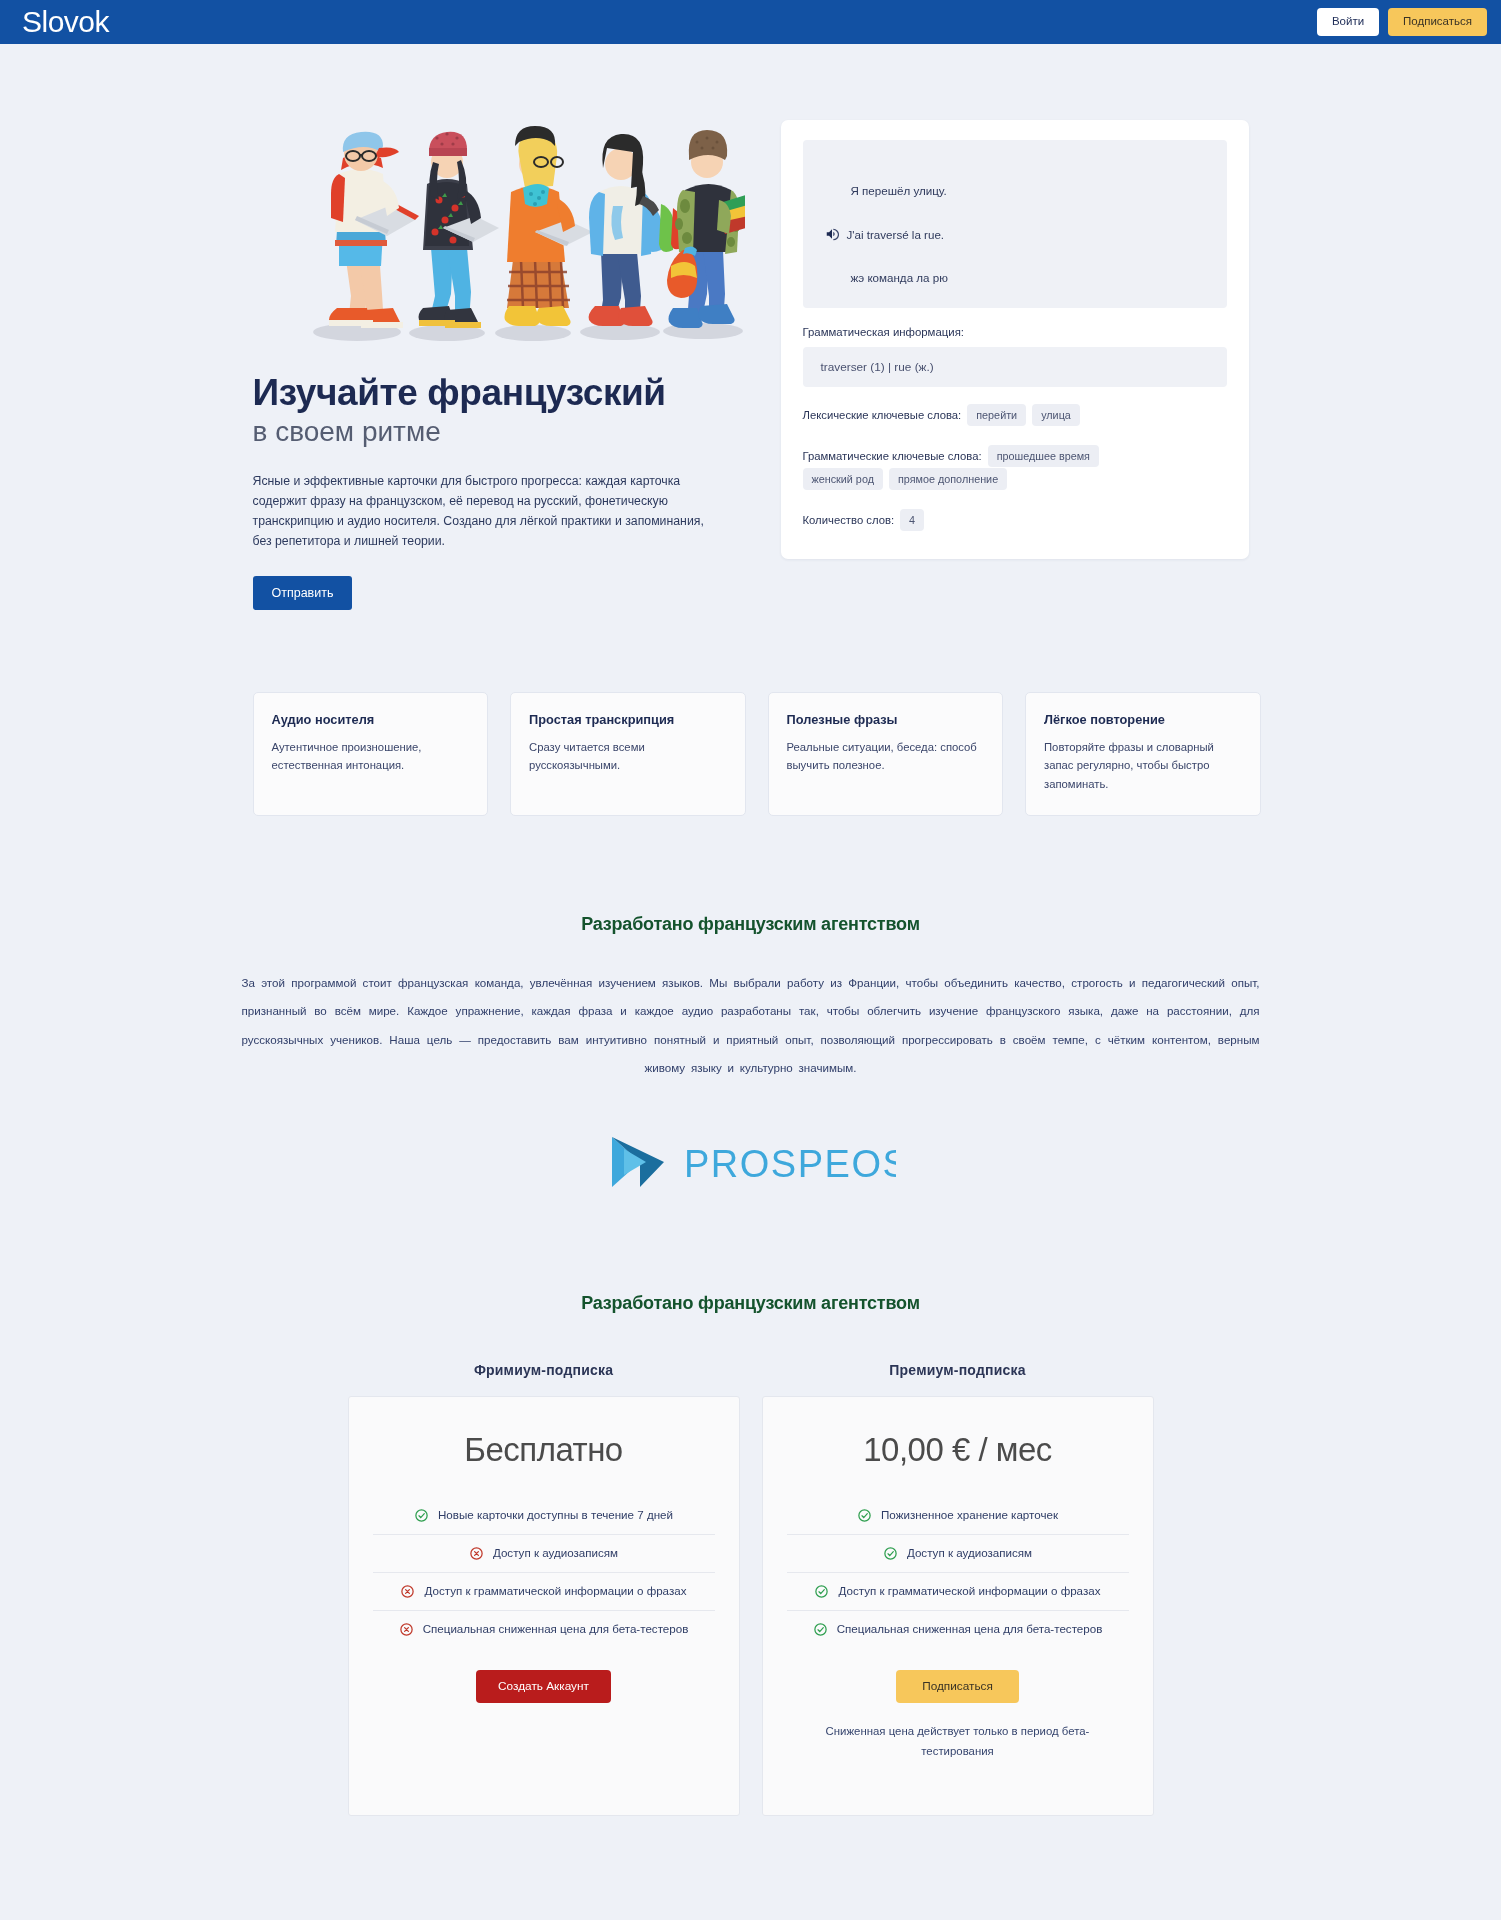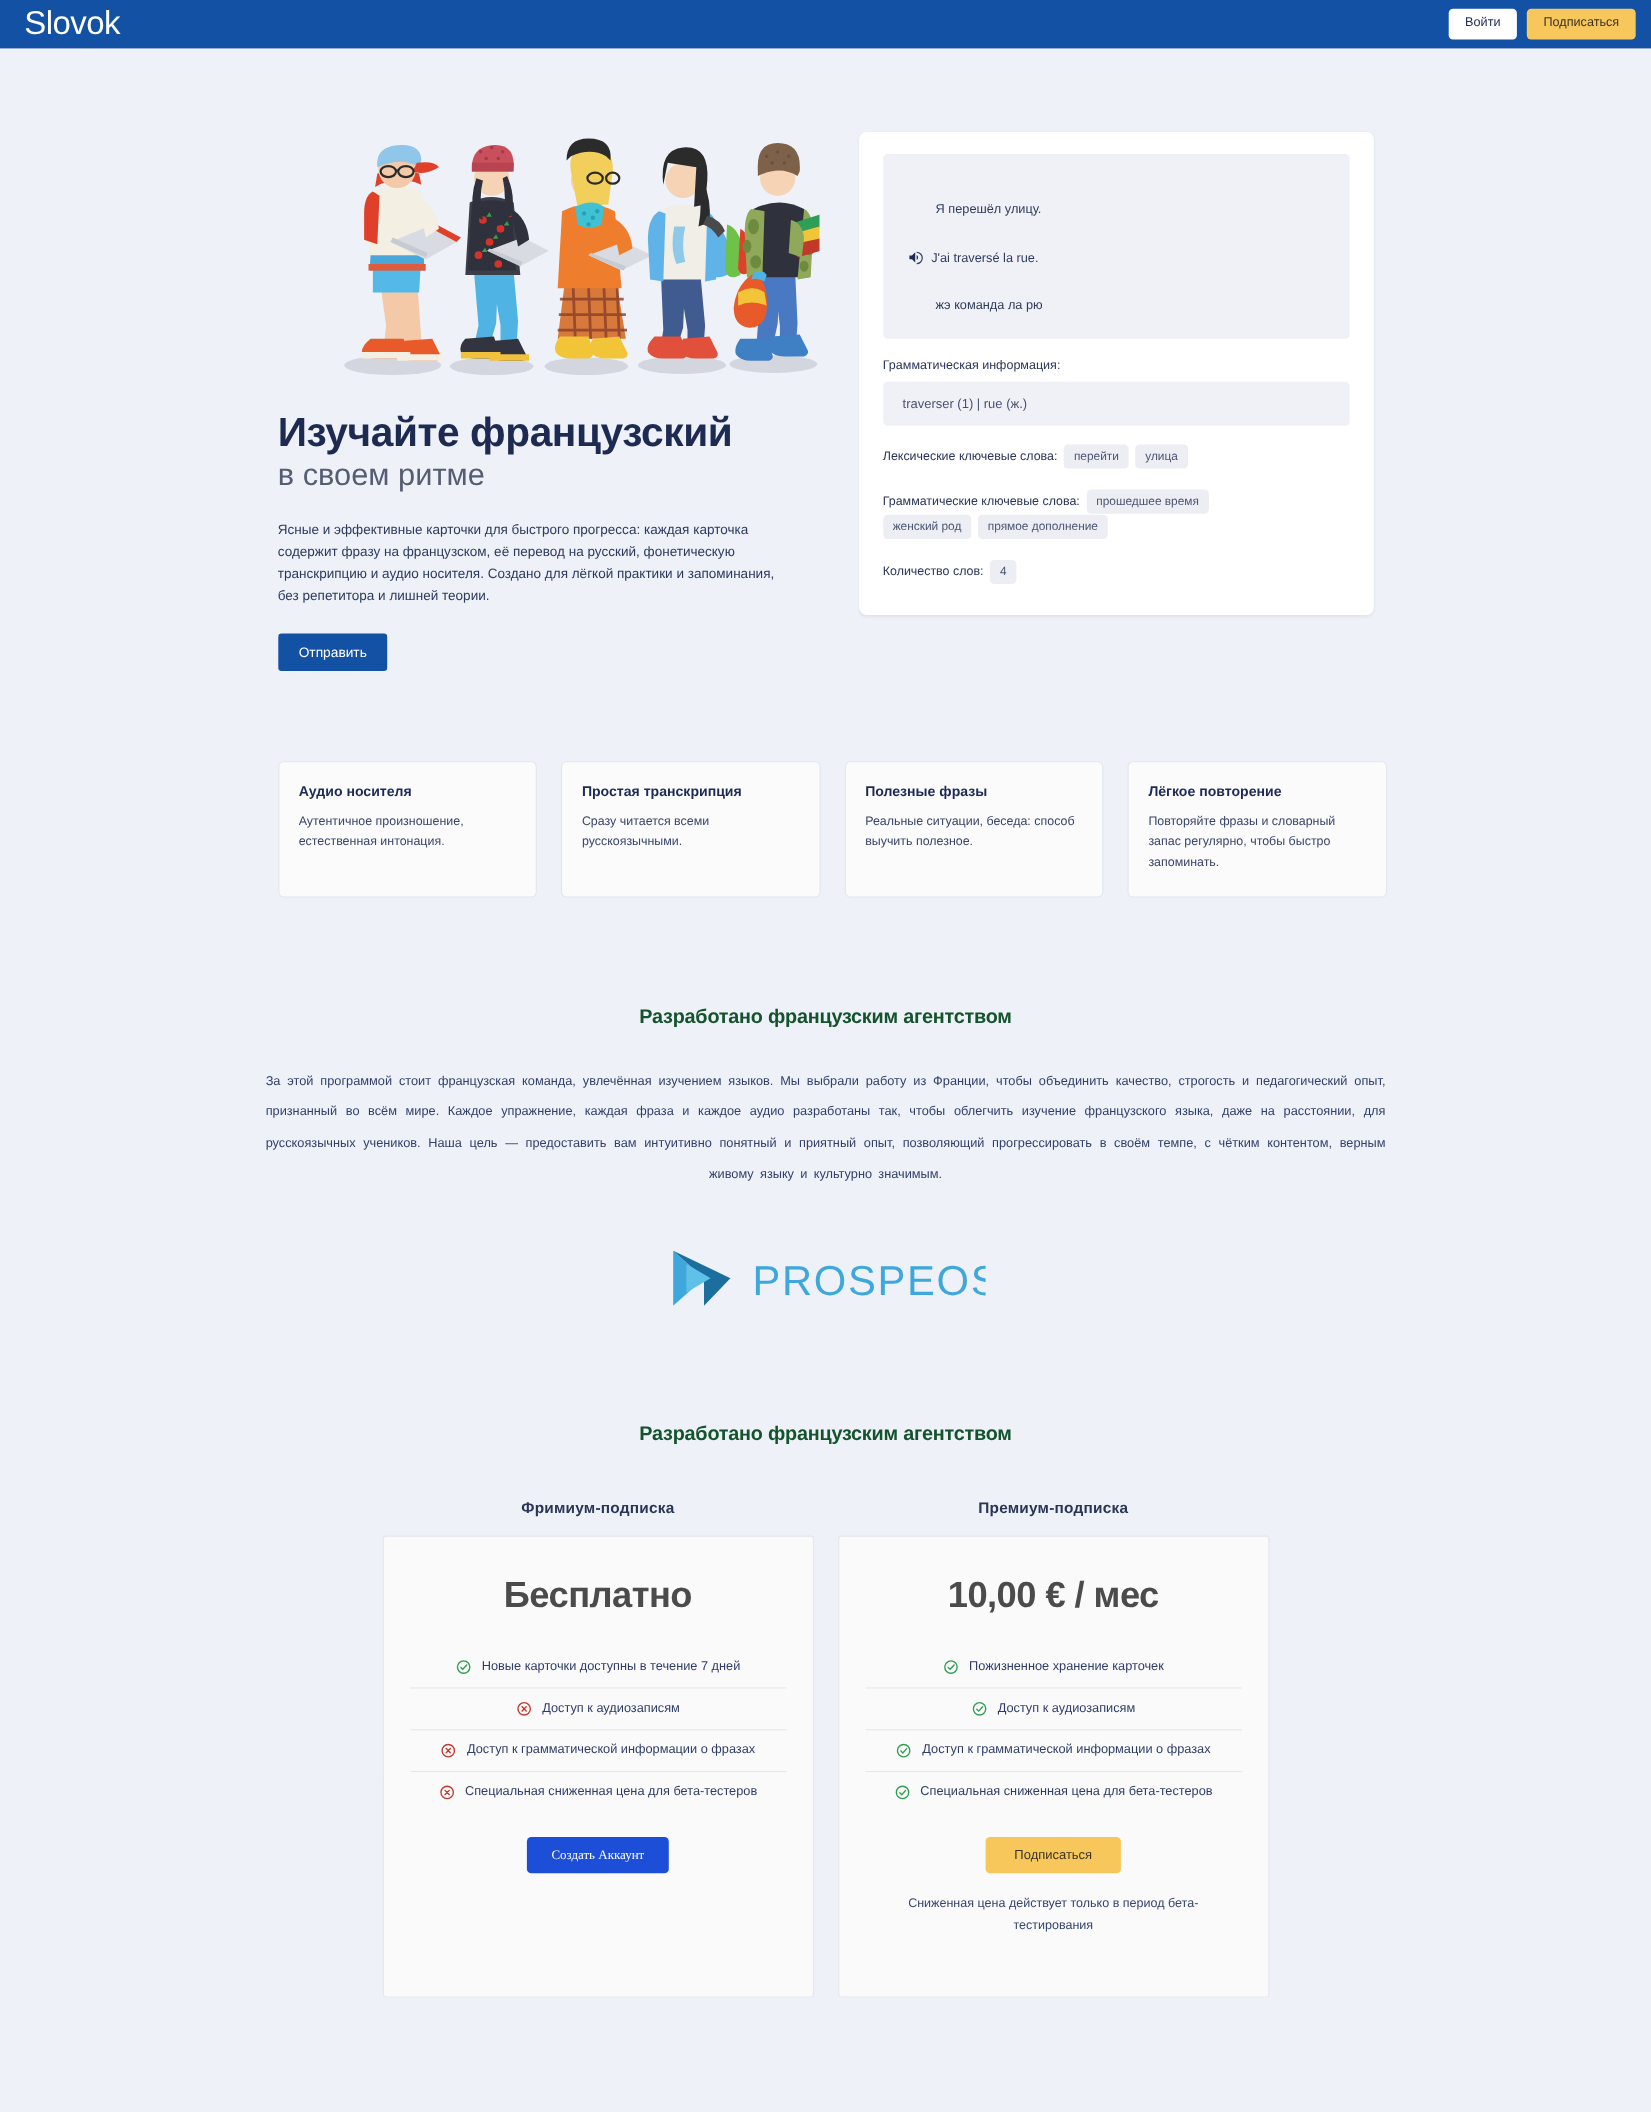--- a/index.html
+++ b/index.html
@@ -252,45 +252,45 @@
     background: #fafafb;
     border: 1px solid #e4e7ee;
     border-radius: 3px;
     padding: 34px 24px 34px 24px;
     min-height: 420px;
     display: flex;
     flex-direction: column;
   }
   .plan-price {
     font-size: 33px;
-    font-weight: 700;
+    font-weight: 400;
     color: #4b4b4b;
     margin: 0 0 18px 0;
     letter-spacing: -0.5px;
   }
   .feat-list { margin-top: 10px; }
   .feat-item {
     display: flex;
     justify-content: center;
     gap: 9px;
     padding: 11px 2px;
     font-size: 11.6px;
     color: #2f3d66;
   }
   .feat-item + .feat-item { border-top: 1px solid #e6e8ee; }
   .ic { flex: 0 0 auto; display: inline-flex; }
 
   .plan-btn-wrap { margin-top: 22px; }
   .btn-create {
-    background: #1d4ed8;
+    background: #b91c1c;
     color: #ffffff;
     border: none;
     border-radius: 4px;
     font-size: 11.8px;
-    font-family: Liberation Serif, serif;
+    font-family: Liberation Sans, sans-serif;
     padding: 11px 22px;
     cursor: pointer;
     line-height: 1;
   }
   .btn-subscribe-plan {
     background: #f7c75b;
     color: #3a3325;
     border: none;
     border-radius: 4px;
     font-size: 11.8px;

